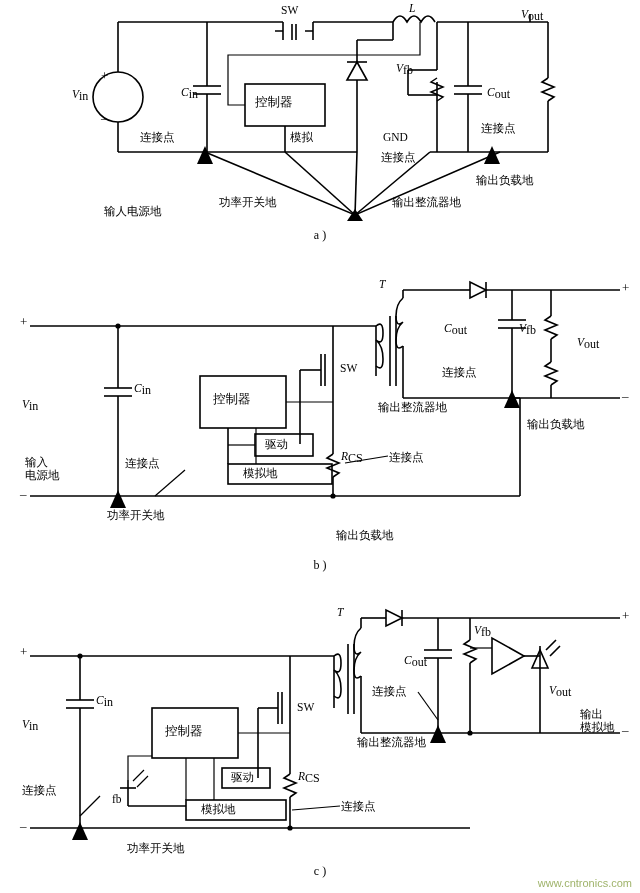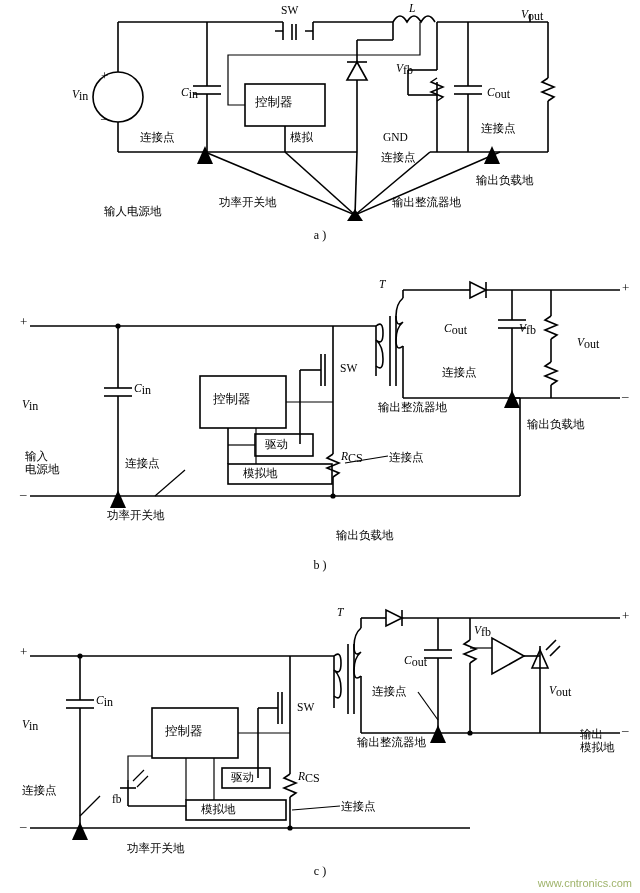--- a/index.html
+++ b/index.html
@@ -258,21 +258,21 @@
     <span class="lbl" style="left:265px; top:180px;">驱动</span>
     <span class="lbl serif" style="left:341px; top:192px;"><span>R</span><span class="sub">CS</span></span>
     <span class="lbl" style="left:243px; top:209px;">模拟地</span>
     <span class="lbl" style="left:379px; top:20px; font-family:'Liberation Serif',serif; font-style:italic;">T</span>
     <span class="lbl serif" style="left:444px; top:64px;"><span>C</span><span class="sub">out</span></span>
     <span class="lbl serif" style="left:519px; top:64px;"><span>V</span><span class="sub">fb</span></span>
     <span class="lbl serif" style="left:577px; top:78px;"><span>V</span><span class="sub">out</span></span>
     <span class="lbl" style="left:442px; top:108px;">连接点</span>
     <span class="lbl" style="left:125px; top:199px;">连接点</span>
     <span class="lbl" style="left:389px; top:193px;">连接点</span>
-    <span class="lbl" style="left:25px; top:192px;">
+    <span class="lbl" style="left:25px; top:198px;">
       <span>输入</span><br>
       <span>电源地</span>
     </span>
     <span class="lbl" style="left:107px; top:251px;">功率开关地</span>
     <span class="lbl" style="left:336px; top:271px;">输出负载地</span>
     <span class="lbl" style="left:378px; top:143px;">输出整流器地</span>
     <span class="lbl" style="left:527px; top:160px;">输出负载地</span>
     <span class="cap" style="left:290px; top:300px;">b )</span>
   </div>
 
@@ -378,21 +378,21 @@
     <span class="lbl" style="left:201px; top:215px;">模拟地</span>
     <span class="lbl" style="left:337px; top:18px; font-family:'Liberation Serif',serif; font-style:italic;">T</span>
     <span class="lbl serif" style="left:404px; top:66px;"><span>C</span><span class="sub">out</span></span>
     <span class="lbl serif" style="left:474px; top:36px;"><span>V</span><span class="sub">fb</span></span>
     <span class="lbl serif" style="left:549px; top:96px;"><span>V</span><span class="sub">out</span></span>
     <span class="lbl" style="left:372px; top:97px;">连接点</span>
     <span class="lbl" style="left:22px; top:196px;">连接点</span>
     <span class="lbl" style="left:341px; top:212px;">连接点</span>
     <span class="lbl" style="left:127px; top:254px;">功率开关地</span>
     <span class="lbl" style="left:357px; top:148px;">输出整流器地</span>
-    <span class="lbl" style="left:580px; top:120px;margin-top:20px;">
+    <span class="lbl" style="left:580px; top:120px;">
       <span>输出</span><br>
       <span>模拟地</span>
     </span>
     <span class="cap" style="left:290px; top:276px;">c )</span>
   </div>
 
   <span class="watermark">www.cntronics.com</span>
 
 </div>
 

